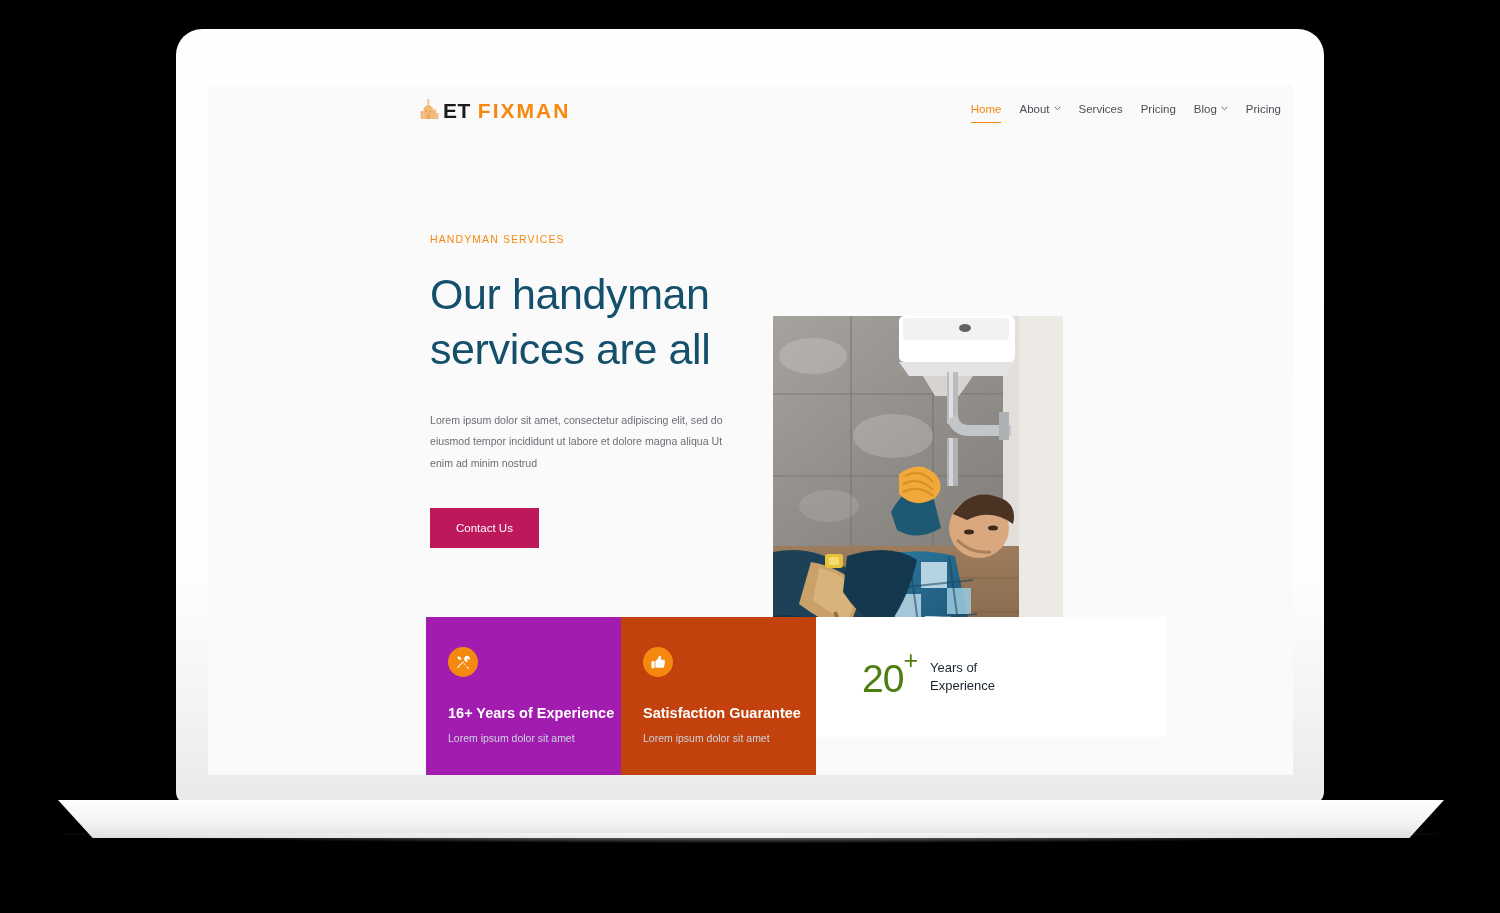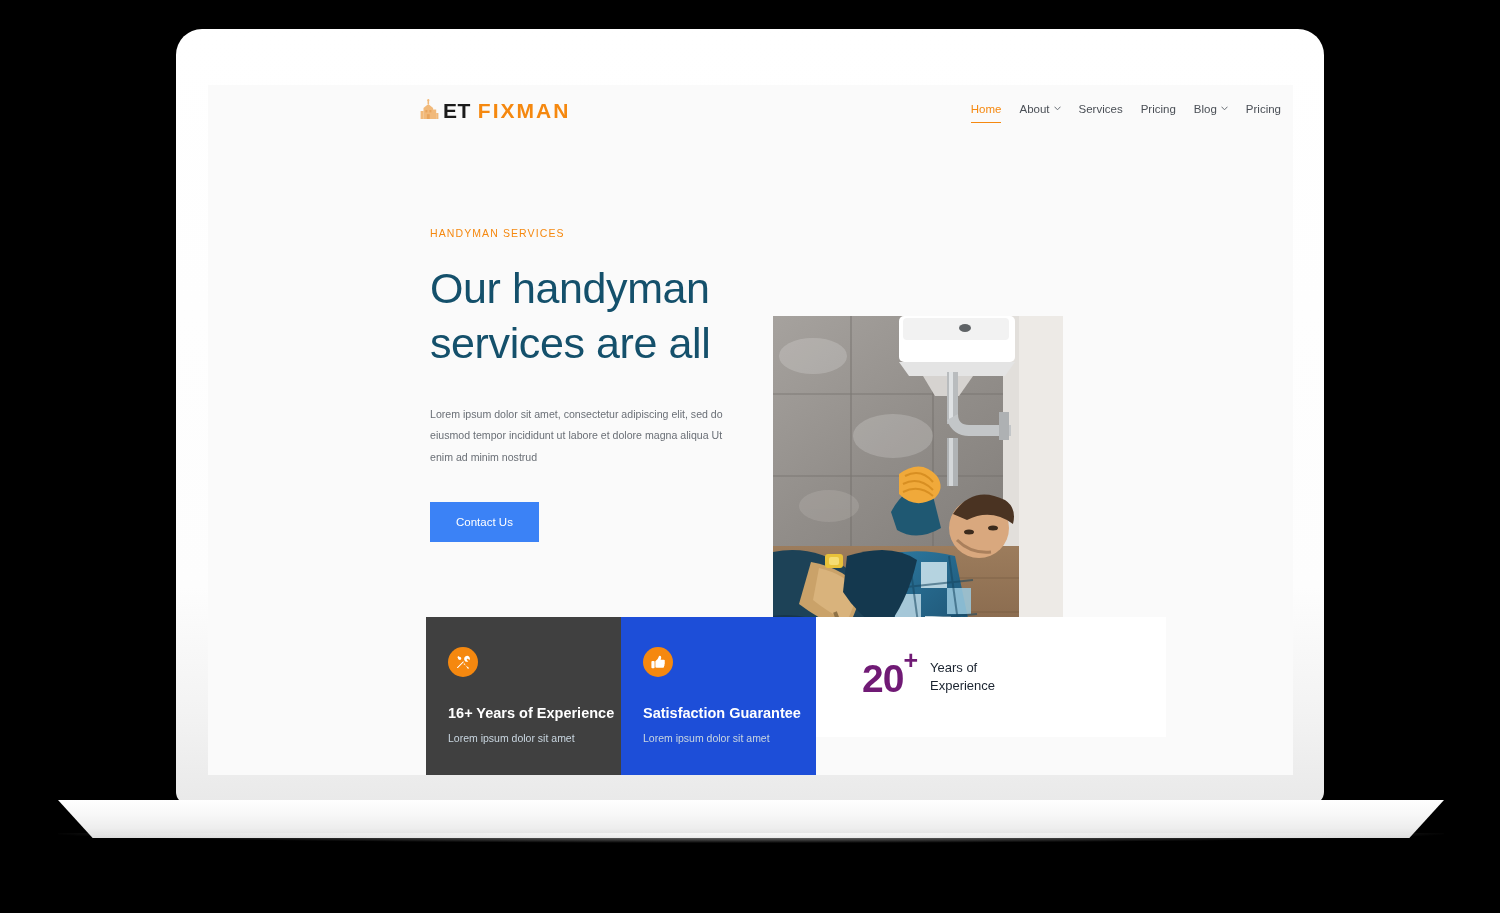--- a/index.html
+++ b/index.html
@@ -80,79 +80,79 @@
   .nav-item.active { color:#f5880f; }
   .nav-item.active::after {
     content:""; position:absolute; left:0; right:0; bottom:1px;
     height:1.5px; background:#f5880f;
   }
   .chev { width:7px; height:7px; display:inline-block; position:relative; top:-1px; }
   .chev svg { display:block; }
 
   
   .hero { position:absolute; left:0; top:120px; width:1085px; }
-  .hero-left { position:absolute; left:222px; top:22px; width:320px; }
+  .hero-left { position:absolute; left:222px; top:28px; width:320px; }
   .eyebrow {
     font-size:10.5px; letter-spacing:1.1px; color:#f5880f;
     text-transform:uppercase; font-weight:500;
   }
   .hero-title {
     margin-top:22px;
     font-size:43px; line-height:1.27; font-weight:normal;
     color:#14506b; letter-spacing:-.4px;
   }
   .hero-desc {
     margin-top:34px;
     font-size:10.6px; line-height:2.0; color:#6a6f76; width:305px;
   }
   .btn-contact {
     margin-top:34px; display:inline-block;
-    background:#3b82f6; color:#ffffff;
+    background:#be185d; color:#ffffff;
     font-size:11.5px;
     padding:14px 26px;
     border:none; cursor:pointer;
   }
 
   .hero-image {
     position:absolute; left:565px; top:111px;
     width:290px; height:366px;
     overflow:hidden;
     background:#8e8b88;
   }
   .hero-image svg { display:block; }
 
   
   .features {
     position:absolute; left:218px; top:532px;
     width:740px; height:158px;
     display:flex;
   }
   .feat-card { width:195px; padding:30px 22px 0 22px; position:relative; }
-  .feat-card.dark1 { background:#404040; }
-  .feat-card.dark2 { background:#1d4ed8; }
+  .feat-card.dark1 { background:#a21caf; }
+  .feat-card.dark2 { background:#c2410c; }
   .feat-icon {
     width:30px; height:30px; border-radius:50%;
     background:#f5880f;
     display:flex; align-items:center; justify-content:center;
   }
   .feat-icon svg { display:block; }
   .feat-title {
     margin-top:28px; color:#ffffff; font-size:14.5px; font-weight:bold;
     white-space:nowrap;
   }
   .feat-desc { margin-top:9px; color:#c9d6e0; font-size:10.5px; line-height:1.7; }
 
   .stat-card {
     flex:1; background:#ffffff;
     display:flex; align-items:center; gap:13px;
     padding-left:46px;
     height:120px; align-self:flex-start;
   }
   .stat-num {
-    font-size:39px; font-weight:bold; color:#701a75; line-height:1;
+    font-size:39px; font-weight:normal; color:#4d7c0f; line-height:1;
     letter-spacing:-1px;
   }
   .stat-num sup { font-size:25px; position:relative; top:-9px; left:0; }
   .stat-label { font-size:13px; line-height:1.35; color:#1b2430; font-weight:500; }
 </style>
 </head>
 <body>
 
 <div id="laptop-mockup">
 

